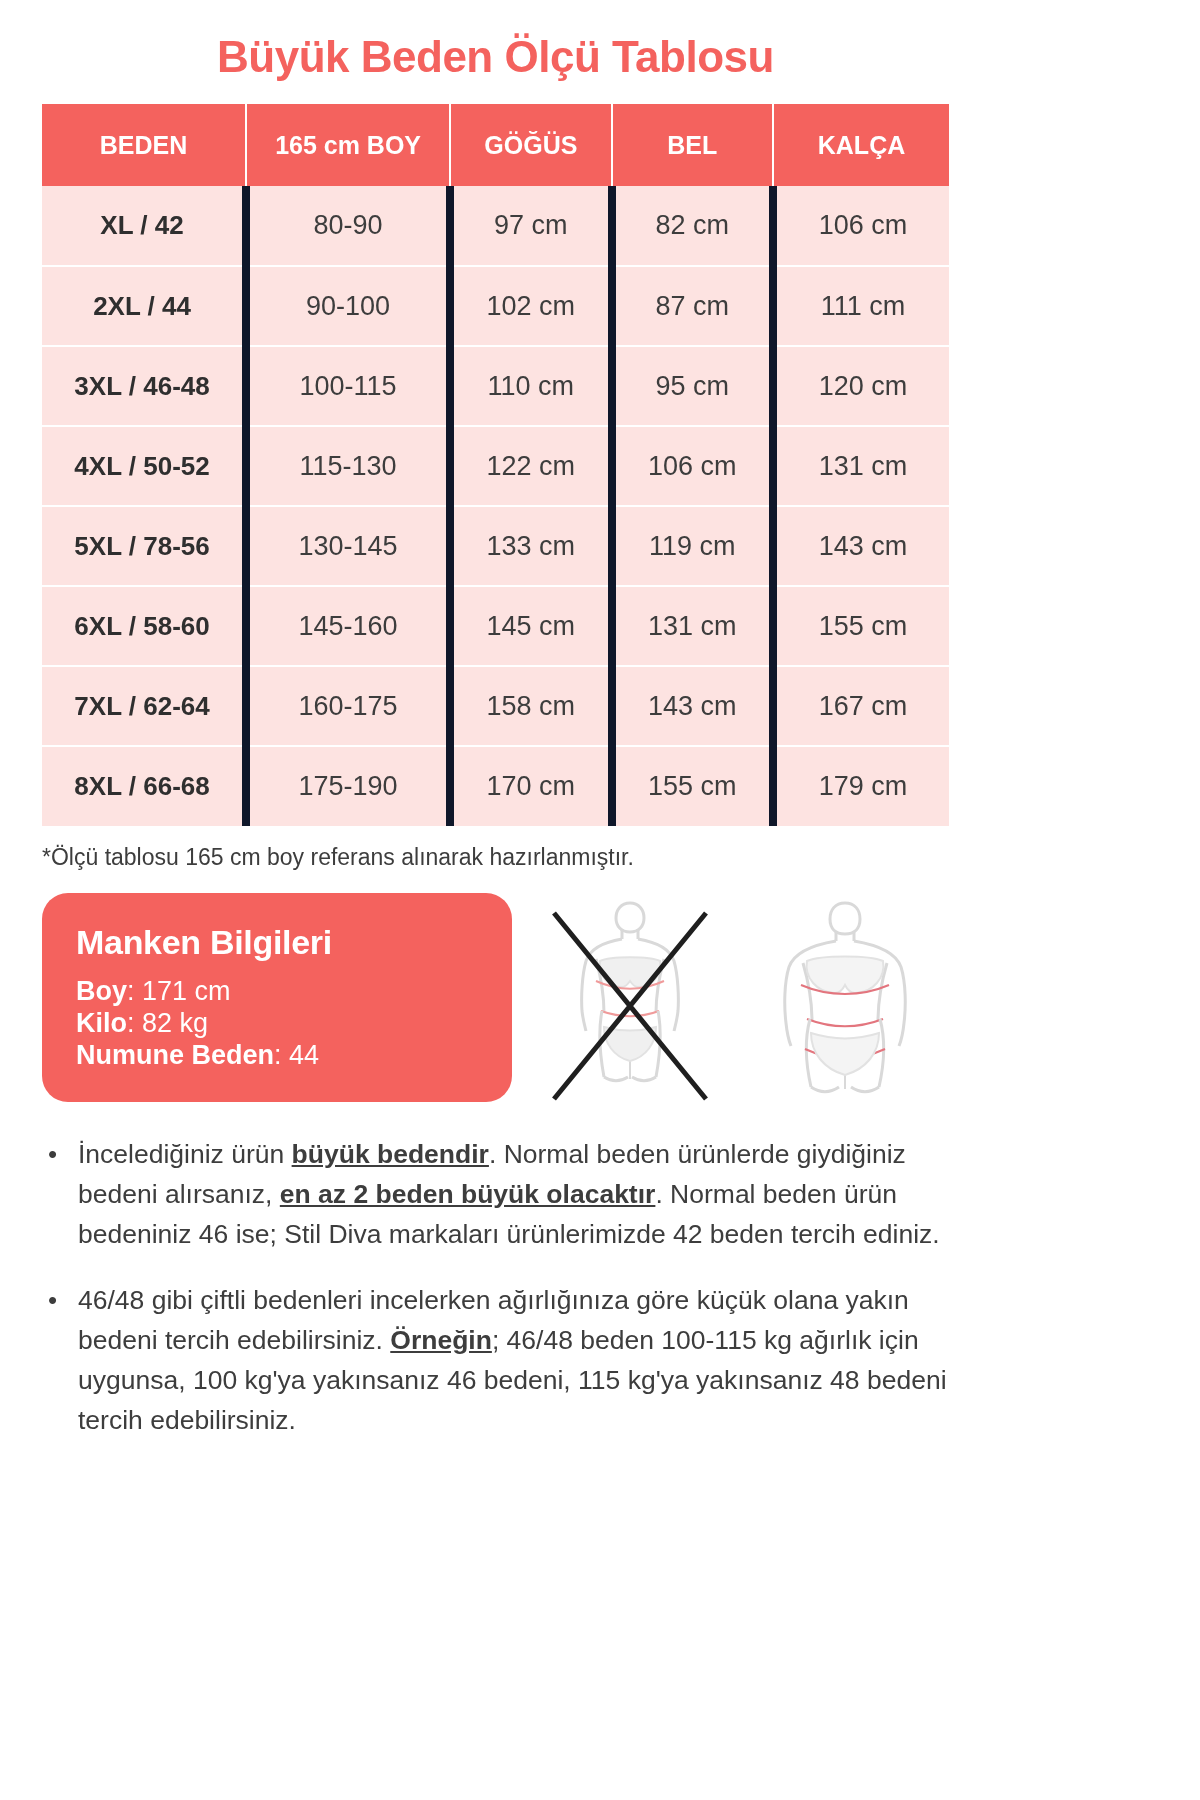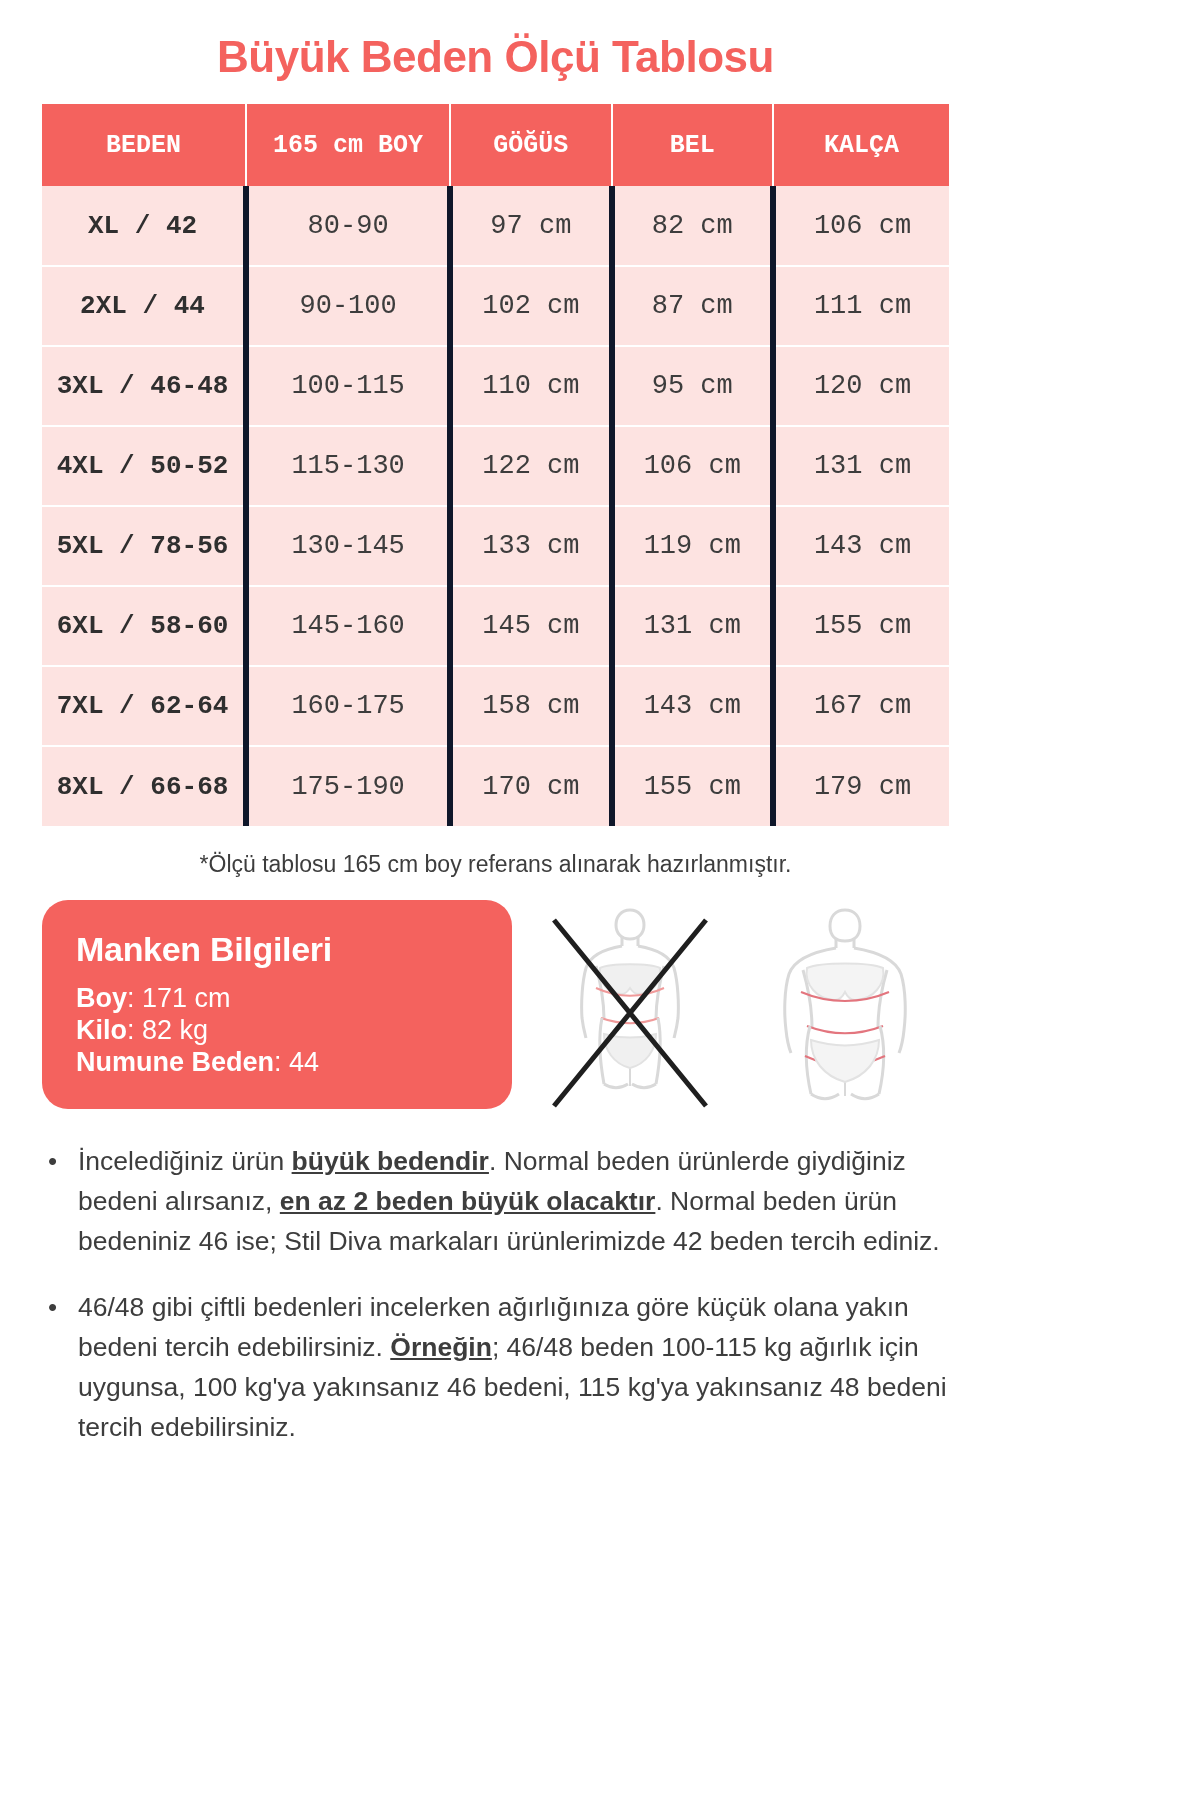--- a/index.html
+++ b/index.html
@@ -28,62 +28,60 @@
     letter-spacing: -0.5px;
     padding-top: 32px;
     padding-bottom: 22px;
   }
 
   
   table.size-table {
     width: 100%;
     border-collapse: collapse;
     table-layout: fixed;
-    font-family: Liberation Mono, monospace;
   }
   table.size-table th {
     background: #f4625e;
     color: #ffffff;
     font-size: 25px;
     font-weight: bold;
     height: 82px;
     text-align: center;
     border-right: 2px solid #ffffff;
     vertical-align: middle;
   }
   table.size-table th:last-child { border-right: none; }
   table.size-table td {
     background: #fde3e1;
     height: 80px;
     text-align: center;
     vertical-align: middle;
     font-size: 27px;
     color: #3d3d3d;
-    border-right: 6px solid #0f172a;
+    border-right: 8px solid #0f172a;
     border-bottom: 2px solid #ffffff;
   }
   table.size-table td:last-child { border-right: none; }
   table.size-table tr:last-child td { border-bottom: none; }
   table.size-table td.size-col {
     font-weight: bold;
     font-size: 26px;
     color: #2f2f2f;
   }
   col.c1 { width: 22.5%; }
   col.c2 { width: 22.5%; }
   col.c3 { width: 17.8%; }
   col.c4 { width: 17.8%; }
   col.c5 { width: 19.4%; }
 
   .table-note {
-    text-align: center;
+    text-align: left;
     font-size: 23px;
     color: #3d3d3d;
     padding: 18px 0 22px;
-    margin-top: 7px;
   }
 
   
   .model-row {
     display: flex;
     align-items: flex-start;
     gap: 26px;
     margin-bottom: 14px;
   }
   .model-card {

